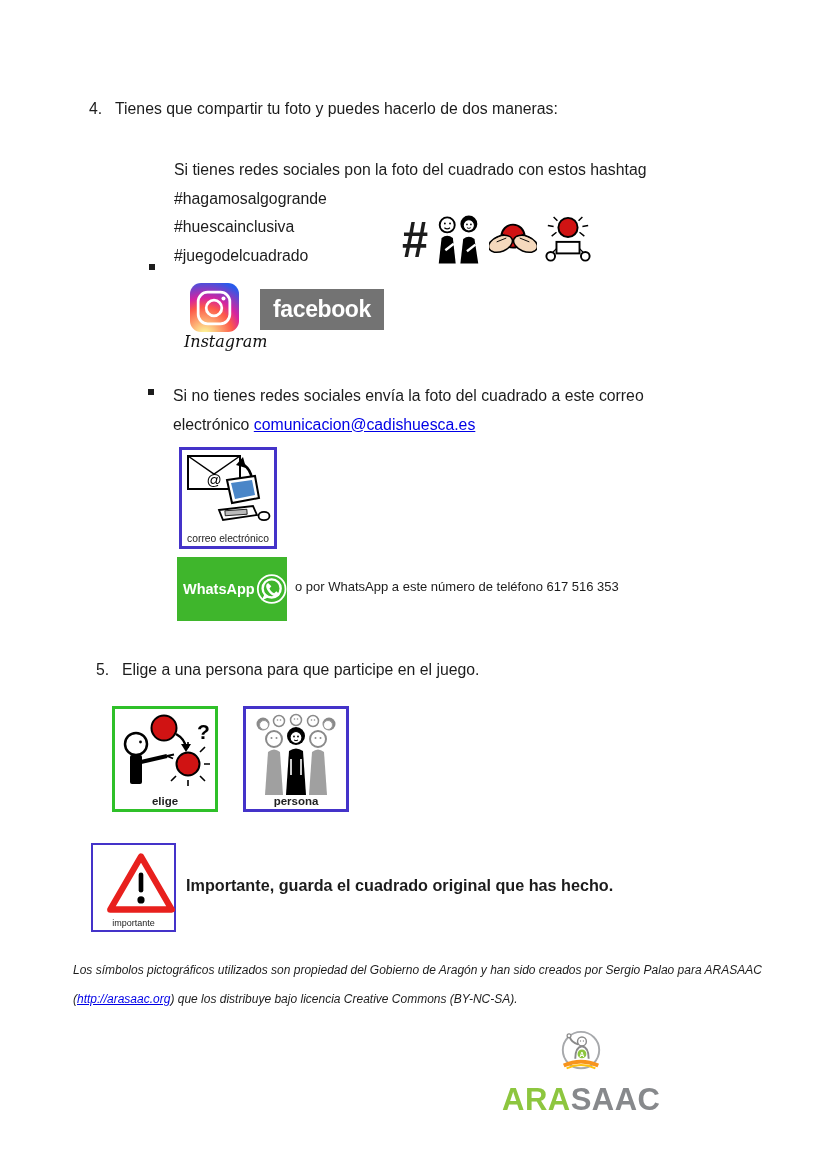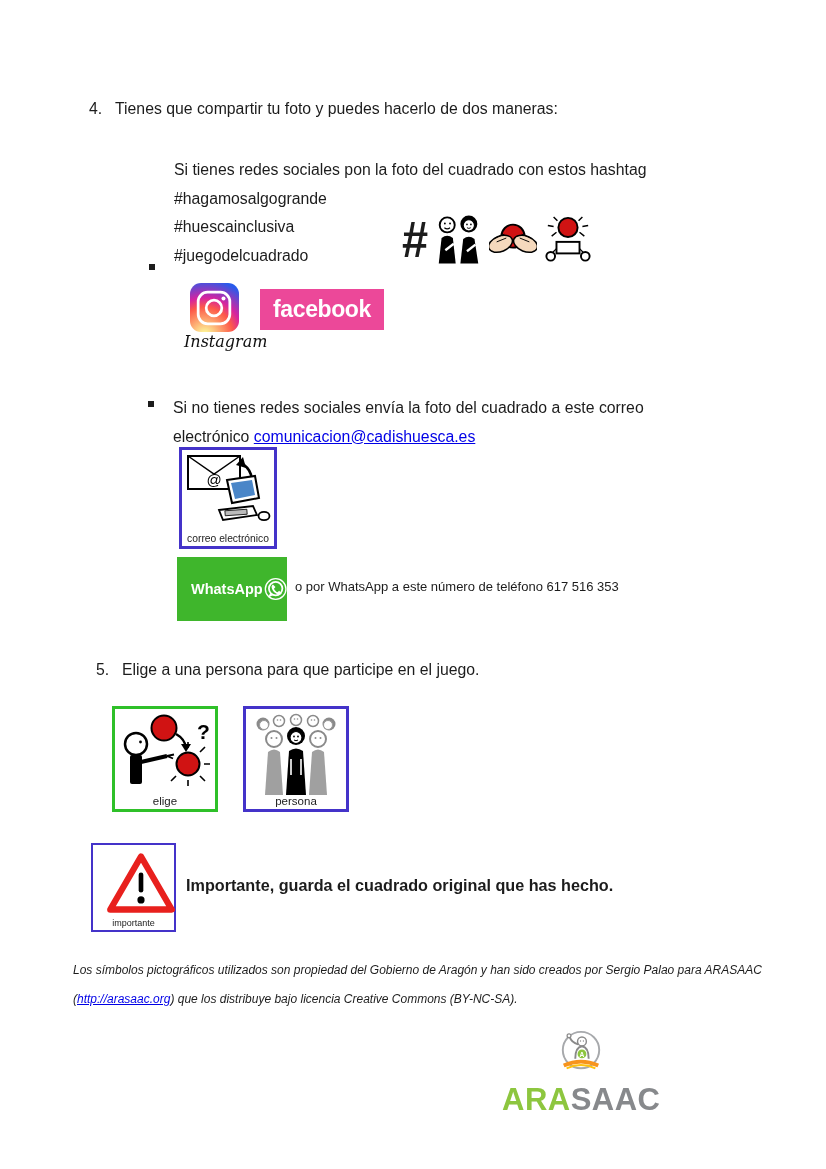--- a/index.html
+++ b/index.html
@@ -14,39 +14,39 @@
   
   .picto-row{position:absolute;left:402px;top:211px;display:flex;align-items:center;gap:7px;height:56px;}
   .hash-glyph{font-size:47px;font-weight:bold;line-height:1;transform:scaleY(1.05);}
   
   .insta{position:absolute;left:184px;top:283px;width:60px;text-align:center;}
   .ig-logo{width:49px;height:49px;border-radius:11px;margin:0 auto;
      background:radial-gradient(circle at 30% 107%,#fdf497 0%,#fdf497 5%,#fd5949 45%,#d6249f 60%,#285aeb 90%);
      display:flex;align-items:center;justify-content:center;}
   .ig-label{font-family:"DejaVu Serif",serif;font-style:italic;font-size:16px;margin-top:0px;color:#111;}
   
-  .fb{position:absolute;left:260px;top:289px;width:124px;height:41px;background:#ec4899;
+  .fb{position:absolute;left:260px;top:289px;width:124px;height:41px;background:#737373;
       display:flex;align-items:center;justify-content:center;color:#fff;font-weight:bold;
       font-size:23px;letter-spacing:-0.4px;}
   
   .picto-card{position:absolute;background:#fff;box-sizing:border-box;}
   .picto-card .plabel{position:absolute;bottom:2px;left:0;right:0;text-align:center;color:#222;}
   .b-blue{border:3px solid #4433c9;}
   .b-green{border:3px solid #2fc029;}
   #correo-card{left:179px;top:447px;width:98px;height:102px;}
   #correo-card .plabel{font-size:10.3px;}
   #elige-card{left:112px;top:706px;width:106px;height:106px;}
   #persona-card{left:243px;top:706px;width:106px;height:106px;}
-  #elige-card .plabel,#persona-card .plabel{font-size:11.5px;}
+  #elige-card .plabel,#persona-card .plabel{font-size:11.5px;font-weight:bold;}
   #importante-card{left:91px;top:843px;width:85px;height:89px;border-width:2px;padding-left:12px;}
   #importante-card .plabel{font-size:9px;}
   
   .wa{position:absolute;left:177px;top:557px;width:110px;height:64px;background:#3fb62c;
       display:flex;align-items:center;}
-  .wa-label{color:#fff;font-weight:bold;font-size:14.5px;padding-left:14px;}
+  .wa-label{color:#fff;font-weight:bold;font-size:14.5px;padding-left:6px;}
   .wa-line{position:absolute;left:295px;top:579px;font-size:13px;text-align:center;}
   
   .note{position:absolute;left:186px;top:876px;font-weight:bold;font-size:16.2px;text-align:center;}
   
   .footer{position:absolute;left:73px;top:956px;width:694px;font-style:italic;
           font-size:12px;line-height:28.8px;color:#1d1d1d;}
   .footer a{font-style:italic;}
   
   .arasaac{position:absolute;left:502px;top:1027px;display:flex;align-items:center;gap:5px;flex-direction:column;}
   .ara-word{font-size:31px;font-weight:bold;letter-spacing:0.5px;}
@@ -115,21 +115,21 @@
         <circle cx="27" cy="9" r="1.9" fill="#fff"></circle>
       </svg>
     </div>
     <div class="ig-label">Instagram</div>
   </div>
 
   <div class="fb">
     <span>facebook</span>
   </div>
 
-  <div class="bullet-row" style="left:148px;top:394px;">
+  <div class="bullet-row" style="left:148px;top:382px;">
     <span class="sq-bullet"></span>
     <div class="bullet-body"><span>Si no tienes redes sociales envía la foto del cuadrado a este correo electrónico </span><a class="link" href="#">comunicacion@cadishuesca.es</a></div>
   </div>
 
   <div class="picto-card b-blue" id="correo-card">
     <svg width="90" height="80" viewBox="0 0 90 80" style="display:block;margin:2px auto 0;">
       <rect x="5" y="4" width="52" height="33" fill="#fff" stroke="#000" stroke-width="2"></rect>
       <path d="M5 4 L31 22 L57 4" fill="none" stroke="#000" stroke-width="1.5"></path>
       <text x="31" y="33" font-size="15" font-family="Liberation Sans,sans-serif" text-anchor="middle">@</text>
       <path d="M66 35 Q73 22 60 12" fill="none" stroke="#000" stroke-width="2.6"></path>

